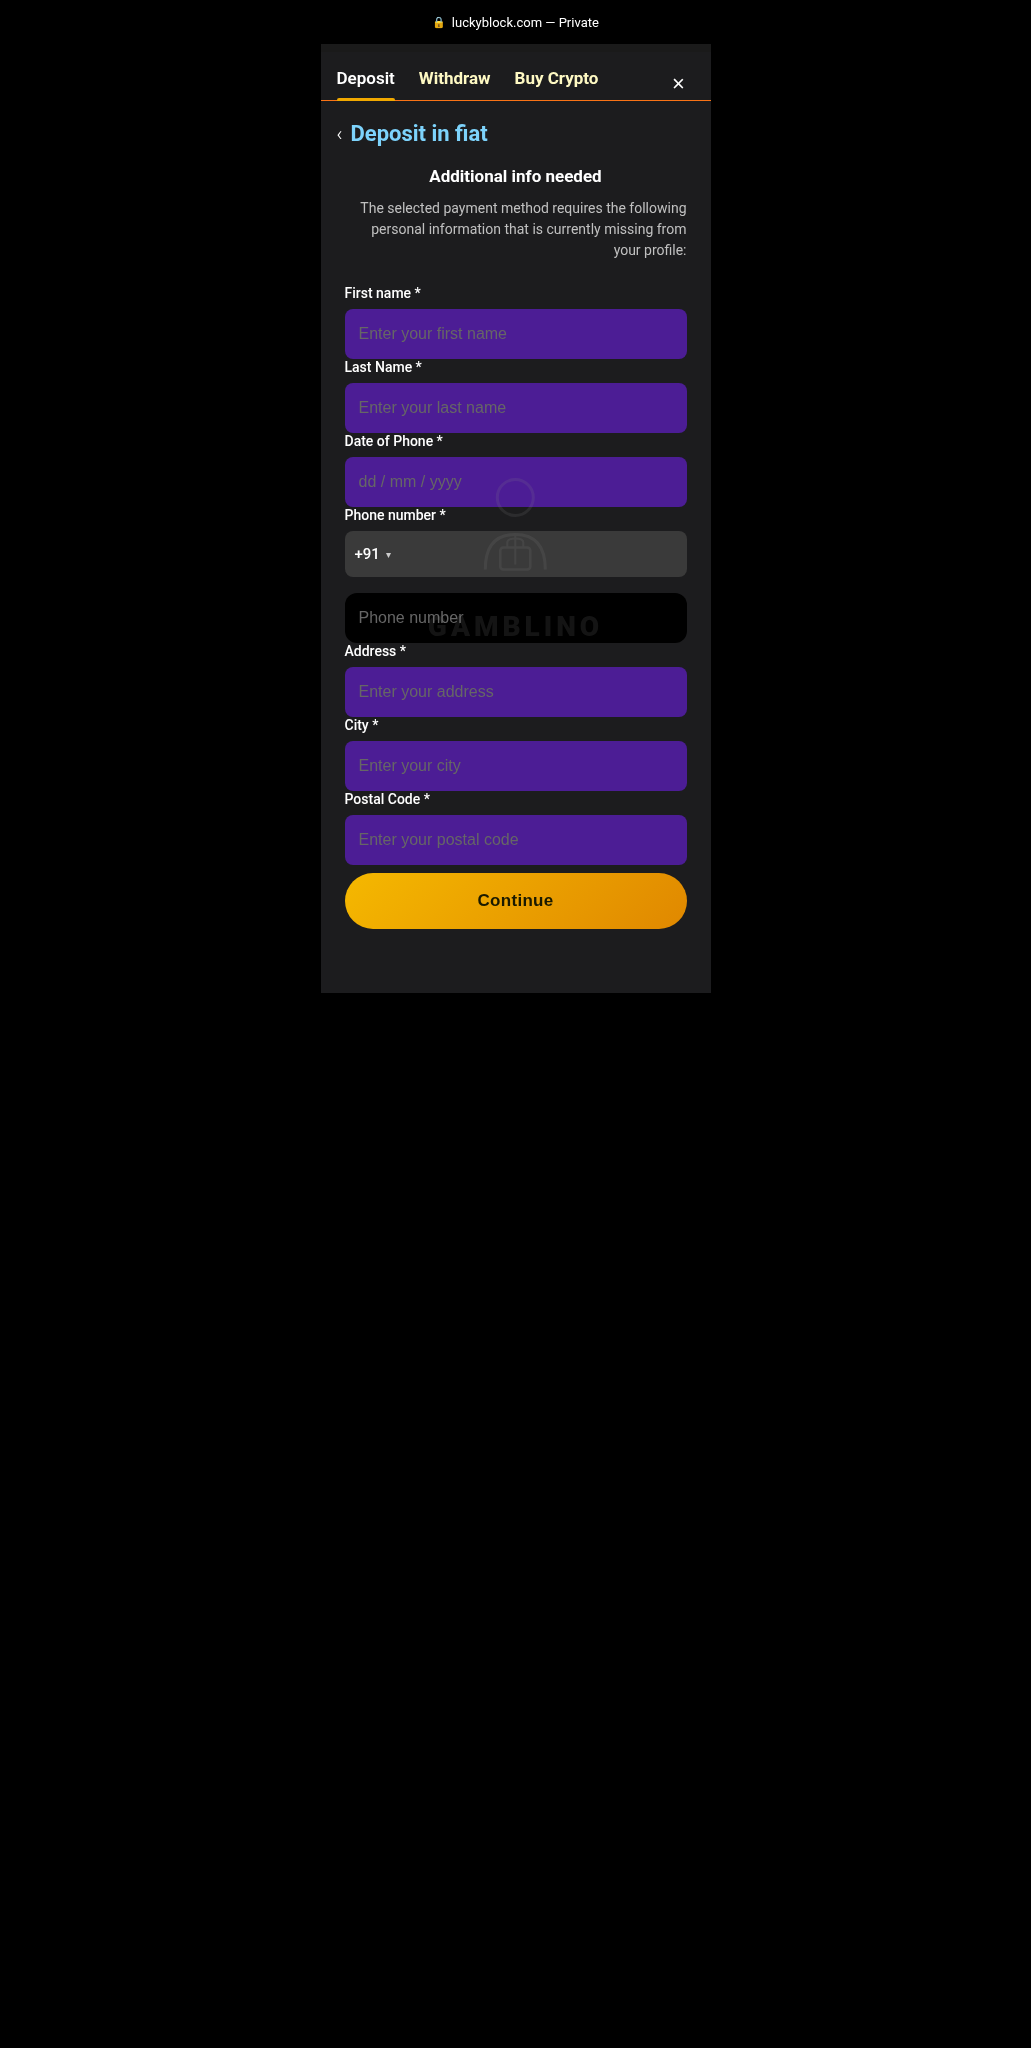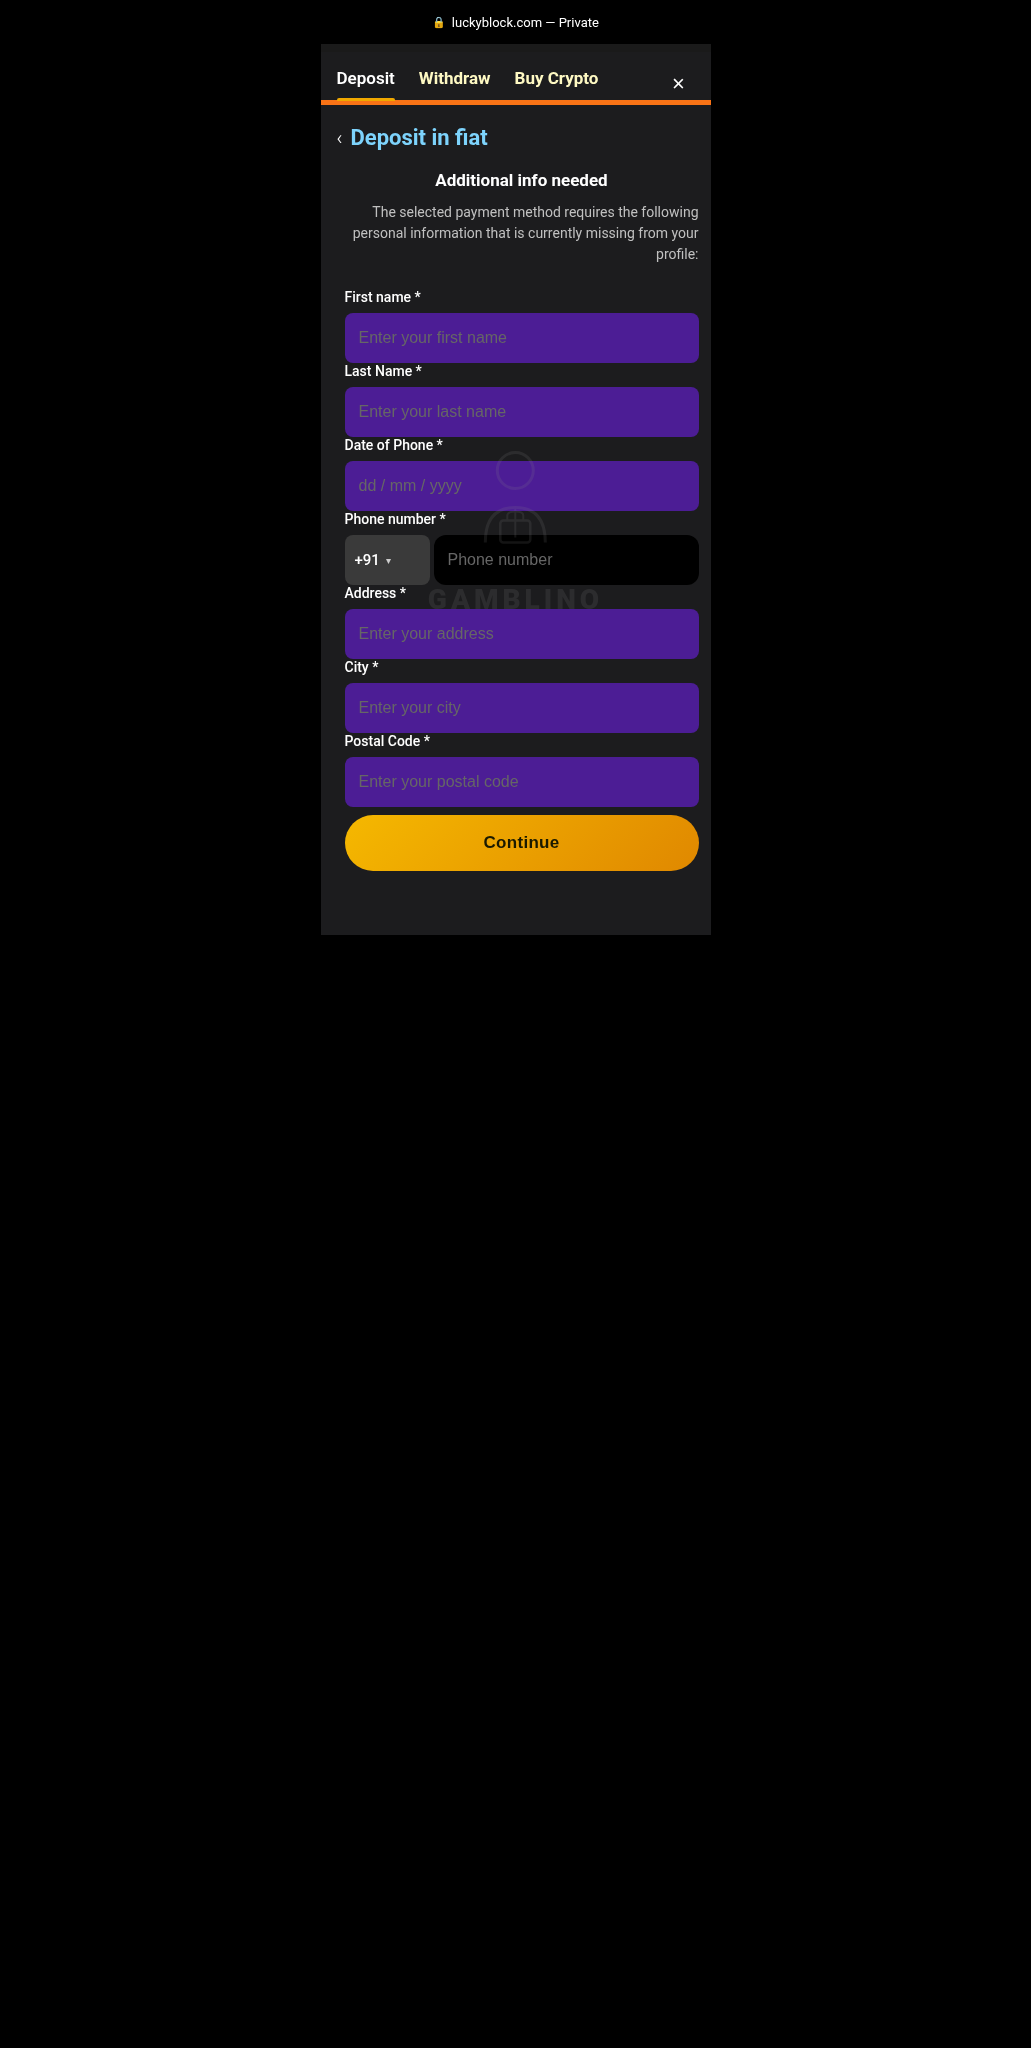--- a/index.html
+++ b/index.html
@@ -77,21 +77,21 @@
       display: flex;
       align-items: center;
       justify-content: center;
     }
 
     
     .tabs-container {
       display: flex;
       padding: 16px 16px 0 16px;
       gap: 24px;
-      border-bottom: 5px solid #f97316;
+      border-bottom: 1px solid #f97316;
       margin-top: 8px;
     }
 
     .tab-item {
       padding-bottom: 12px;
       font-size: 17px;
       color: #fef9c3;
       cursor: pointer;
       position: relative;
       font-weight: 700;
@@ -130,21 +130,21 @@
     }
 
     .page-title {
       color: #7dd3fc;
       font-size: 22px;
       font-weight: 700;
     }
 
     
     .content-area {
-      padding: 8px 12px 24px 24px;
+      padding: 8px 24px 24px 24px;
       position: relative;
     }
 
     .section-title {
       color: #fff;
       font-size: 17px;
       font-weight: 700;
       text-align: center;
       margin-bottom: 12px;
     }
@@ -207,21 +207,22 @@
       outline: none;
     }
 
     .field-input::placeholder {
       color: #666;
     }
 
     
     .phone-field-wrapper {
       display: flex;
-      gap: 4px;
+      gap: 16px;
+      flex-direction: column;
     }
 
     .phone-country-select {
       background: #3a3a3a;
       border: none;
       border-radius: 8px;
       padding: 14px 10px;
       color: #fff;
       font-size: 15px;
       font-weight: 500;

